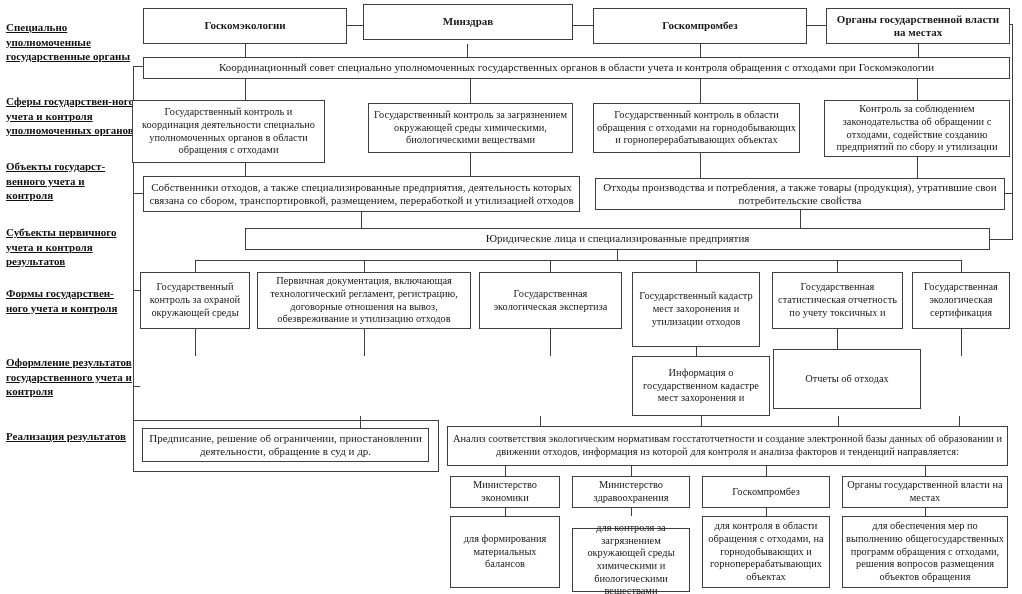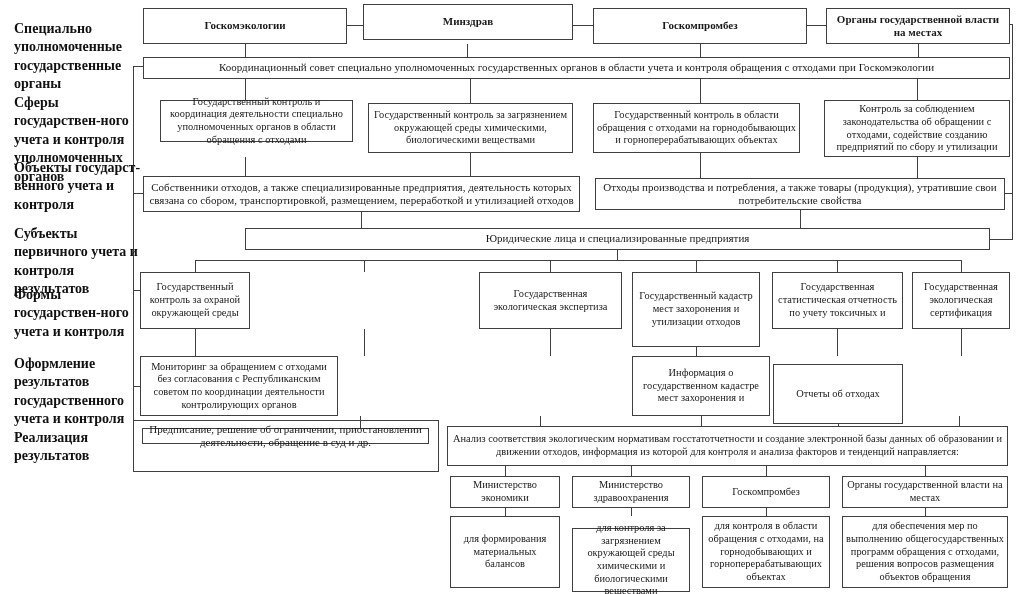--- a/index.html
+++ b/index.html
@@ -3,22 +3,22 @@
 <meta charset="utf-8">
 <style>
   html,body{margin:0;padding:0;background:#fff;}
   .stage{position:relative;width:1022px;height:594px;background:#fff;overflow:hidden;
          font-family:"Liberation Serif","DejaVu Serif",serif;color:#1a1a1a;}
   .bx{position:absolute;border:1px solid #3f3f3f;background:#fff;box-sizing:border-box;
       display:flex;align-items:center;justify-content:center;text-align:center;
       font-size:11px;line-height:1.22;padding:1px 3px;z-index:2;}
   .bold{font-weight:bold;}
   .small{font-size:10.4px;}
-  .lbl{position:absolute;left:14px;width:128px;font-weight:bold;font-size:14px;
-       line-height:1.32;color:#111;z-index:2;}
+  .lbl{position:absolute;left:6px;width:128px;font-weight:bold;font-size:11px;
+       line-height:1.32;color:#111;z-index:2;text-decoration:underline;}
   .hl{position:absolute;height:1px;background:#3f3f3f;z-index:1;}
   .vl{position:absolute;width:1px;background:#3f3f3f;z-index:1;}
   .frame{position:absolute;border:1px solid #3f3f3f;box-sizing:border-box;z-index:1;background:#fff;}
 </style>
 </head>
 <body>
 
 <div class="stage">
 
   <div class="lbl" style="top:20px">Специально уполномоченные государственные органы</div>
@@ -29,42 +29,42 @@
   <div class="lbl" style="top:286px">Формы государствен-ного учета и контроля</div>
   <div class="lbl" style="top:429px">Реализация результатов</div>
 
   <div class="bx bold" style="left:143px;top:8px;width:204px;height:36px">Госкомэкологии</div>
   <div class="bx bold" style="left:363px;top:4px;width:210px;height:36px">Минздрав</div>
   <div class="bx bold" style="left:593px;top:8px;width:214px;height:36px">Госкомпромбез</div>
   <div class="bx bold" style="left:826px;top:8px;width:184px;height:36px">Органы государственной власти на местах</div>
 
   <div class="bx" style="left:143px;top:57px;width:867px;height:22px">Координационный совет специально уполномоченных государственных органов в области учета и контроля обращения с отходами при Госкомэкологии</div>
 
-  <div class="bx small" style="left:160px;top:100px;width:193px;height:42px">Государственный контроль и координация деятельности специально уполномоченных органов в области обращения с отходами</div>
+  <div class="bx small" style="left:132px;top:100px;width:193px;height:63px">Государственный контроль и координация деятельности специально уполномоченных органов в области обращения с отходами</div>
   <div class="bx small" style="left:368px;top:103px;width:205px;height:50px">Государственный контроль за загрязнением окружающей среды химическими, биологическими веществами</div>
   <div class="bx small" style="left:593px;top:103px;width:207px;height:50px">Государственный контроль в области обращения с отходами на горнодобывающих и горноперерабатывающих объектах</div>
   <div class="bx small" style="left:824px;top:100px;width:186px;height:57px">Контроль за соблюдением законодательства об обращении с отходами, содействие созданию предприятий по сбору и утилизации</div>
 
   <div class="bx" style="left:143px;top:176px;width:437px;height:36px">Собственники отходов, а также специализированные предприятия, деятельность которых связана со сбором, транспортировкой, размещением, переработкой и утилизацией отходов</div>
   <div class="bx" style="left:595px;top:178px;width:410px;height:32px">Отходы производства и потребления, а также товары (продукция), утратившие свои потребительские свойства</div>
 
   <div class="bx" style="left:245px;top:228px;width:745px;height:22px">Юридические лица и специализированные предприятия</div>
 
   <div class="bx small" style="left:140px;top:272px;width:110px;height:57px">Государственный контроль за охраной окружающей среды</div>
+  <div class="bx small" style="left:257px;top:272px;width:214px;height:57px">Первичная документация, включающая технологический регламент, регистрацию, договорные отношения на вывоз, обезвреживание и утилизацию отходов</div>
   <div class="bx small" style="left:479px;top:272px;width:143px;height:57px">Государственная экологическая экспертиза</div>
   <div class="bx small" style="left:632px;top:272px;width:128px;height:75px">Государственный кадастр мест захоронения и утилизации отходов</div>
   <div class="bx small" style="left:772px;top:272px;width:131px;height:57px">Государственная статистическая отчетность по учету токсичных и</div>
   <div class="bx small" style="left:912px;top:272px;width:98px;height:57px">Государственная экологическая сертификация</div>
 
-  <div class="bx small" style="left:140px;top:356px;width:198px;height:60px">Мониторинг за обращением с отходами без согласования с Республиканским советом по координации деятельности контролирующих органов</div>
   <div class="bx small" style="left:632px;top:356px;width:138px;height:60px">Информация о государственном кадастре мест захоронения и</div>
-  <div class="bx small" style="left:773px;top:364px;width:130px;height:60px">Отчеты об отходах</div>
+  <div class="bx small" style="left:773px;top:349px;width:148px;height:60px">Отчеты об отходах</div>
 
   <div class="frame" style="left:133px;top:420px;width:306px;height:52px"></div>
-  <div class="bx" style="left:142px;top:428px;width:287px;height:16px">Предписание, решение об ограничении, приостановлении деятельности, обращение в суд и др.</div>
+  <div class="bx" style="left:142px;top:428px;width:287px;height:34px">Предписание, решение об ограничении, приостановлении деятельности, обращение в суд и др.</div>
   <div class="bx small" style="left:447px;top:426px;width:561px;height:40px">Анализ соответствия экологическим нормативам госстатотчетности и создание электронной базы данных об образовании и движении отходов, информация из которой для контроля и анализа факторов и тенденций направляется:</div>
 
   <div class="bx small" style="left:572px;top:476px;width:118px;height:32px">Министерство здравоохранения</div>
   <div class="bx small" style="left:450px;top:476px;width:110px;height:32px">Министерство экономики</div>
   <div class="bx small" style="left:702px;top:476px;width:128px;height:32px">Госкомпромбез</div>
   <div class="bx small" style="left:842px;top:476px;width:166px;height:32px">Органы государственной власти на местах</div>
 
   <div class="bx small" style="left:450px;top:516px;width:110px;height:72px">для формирования материальных балансов</div>
   <div class="bx small" style="left:572px;top:528px;width:118px;height:64px">для контроля за загрязнением окружающей среды химическими и биологическими веществами</div>
   <div class="bx small" style="left:702px;top:516px;width:128px;height:72px">для контроля в области обращения с отходами, на горнодобывающих и горноперерабатывающих объектах</div>

